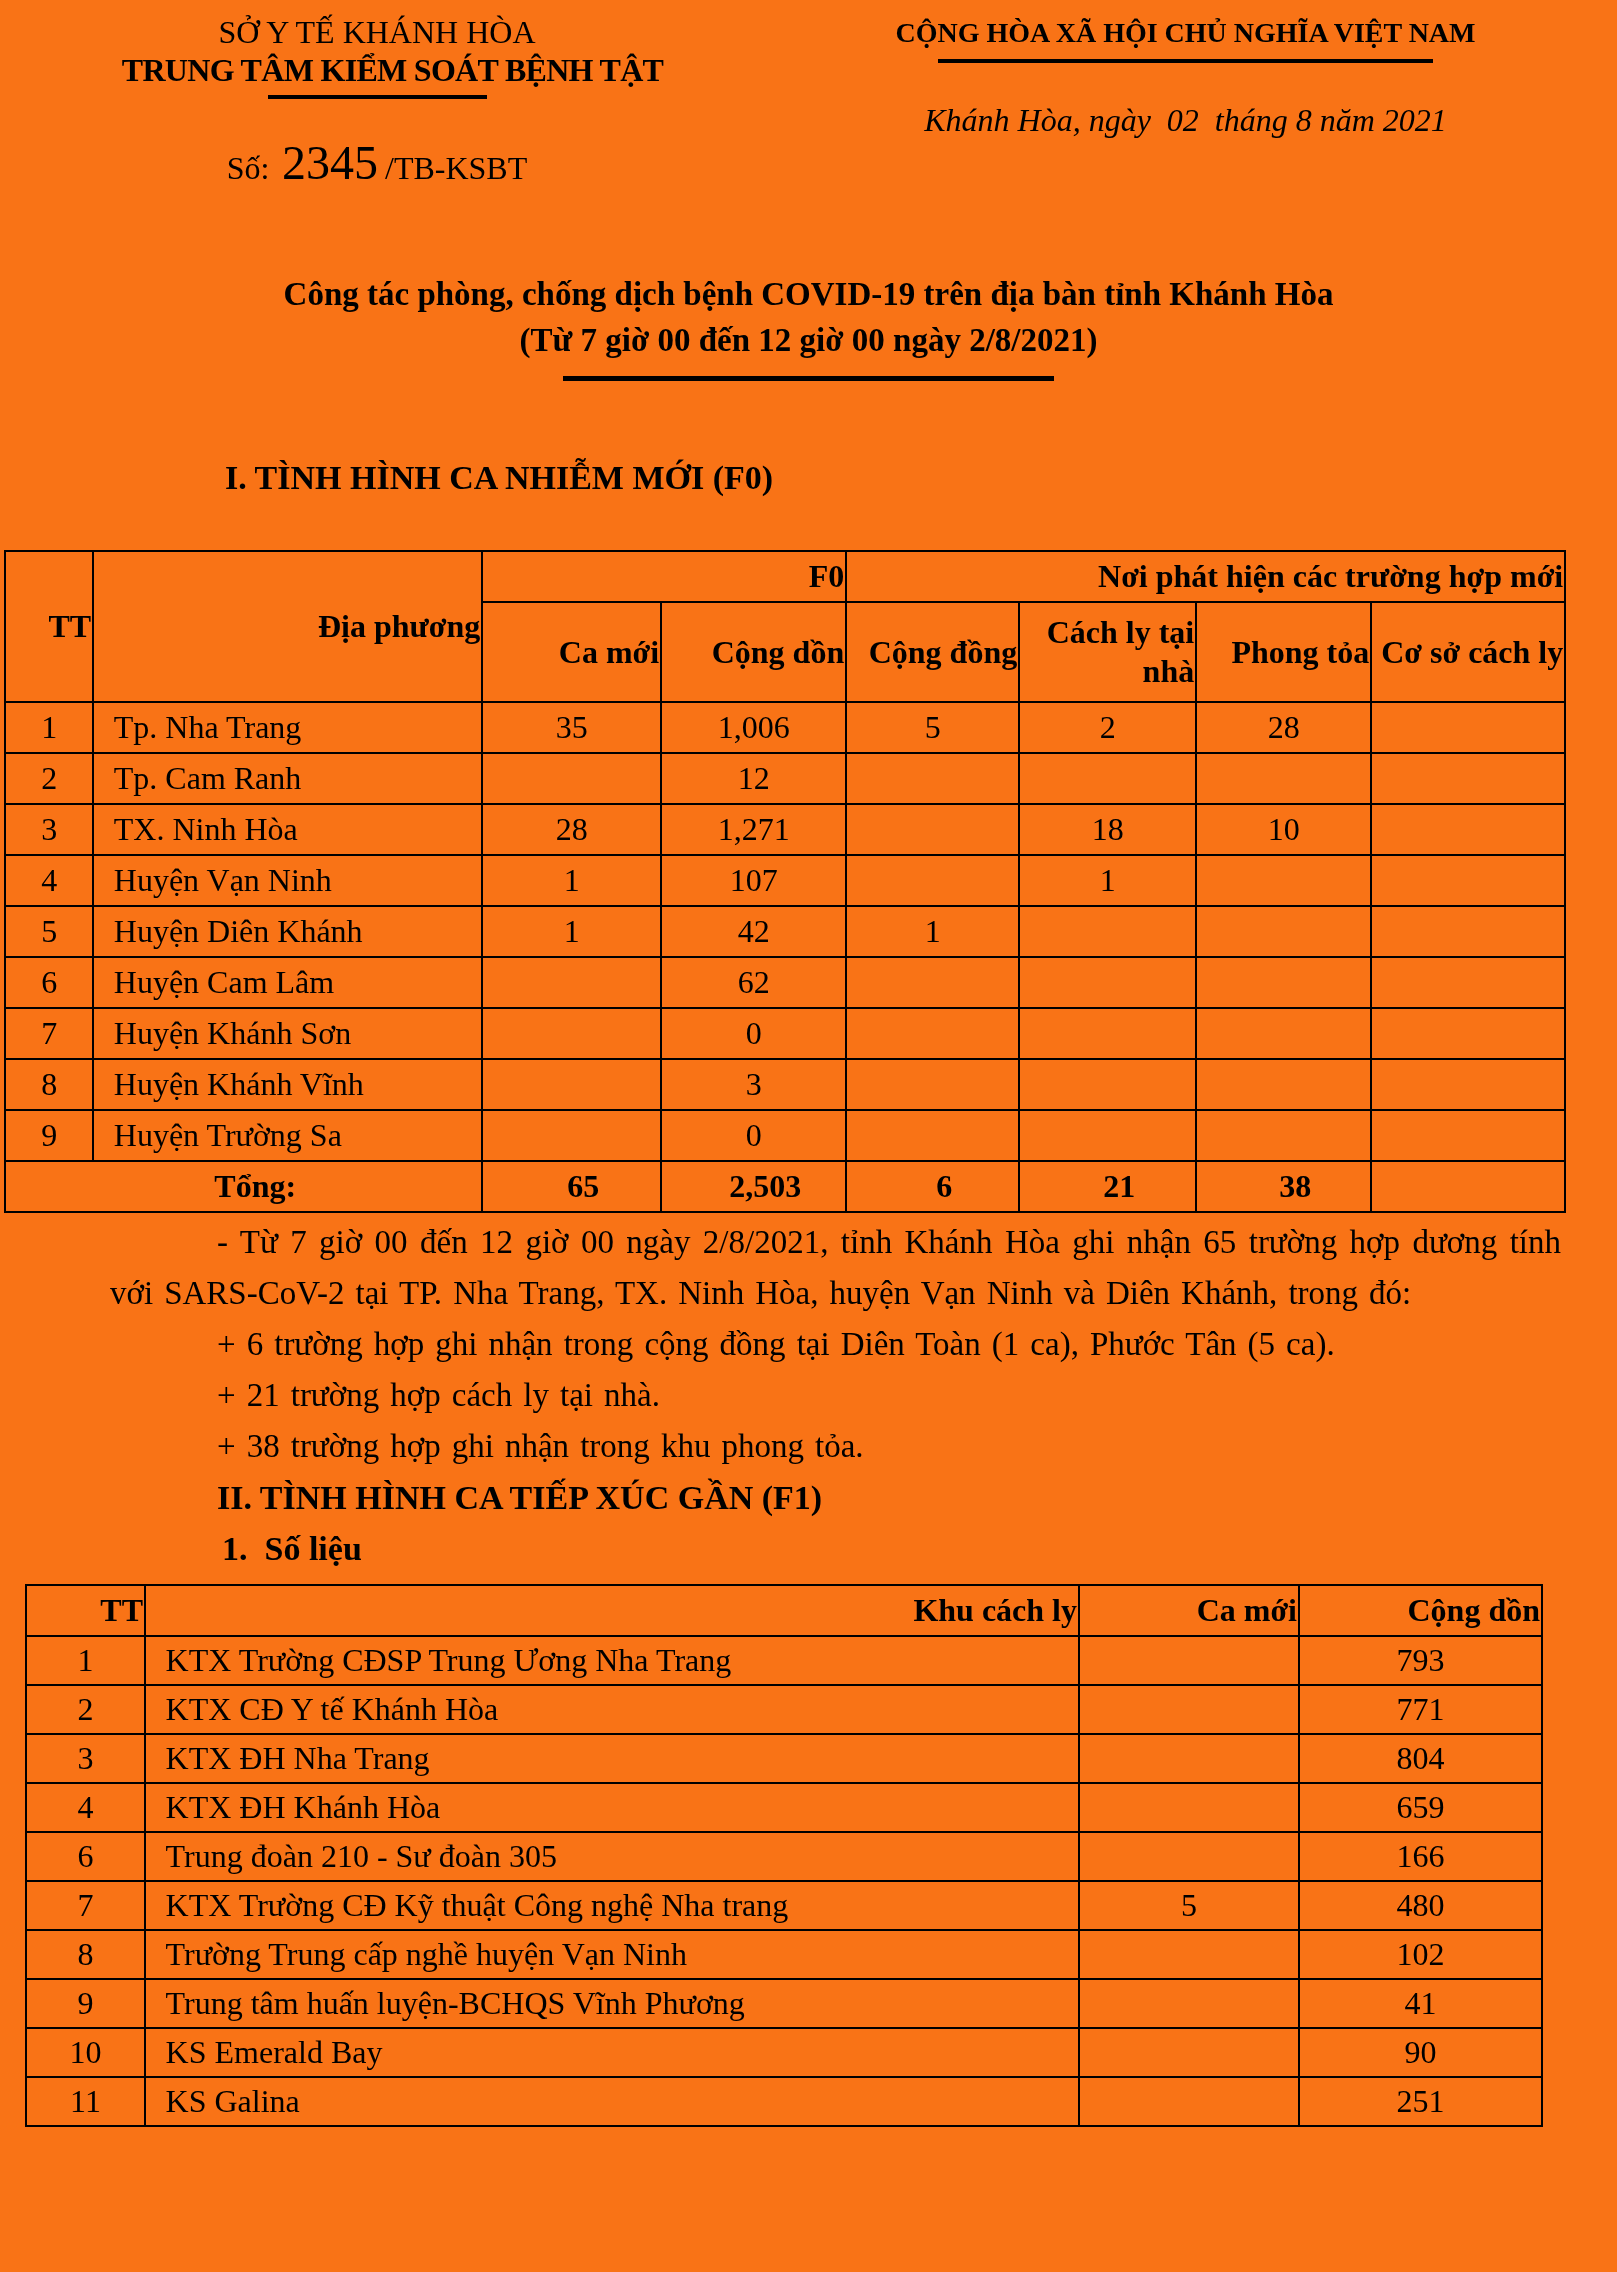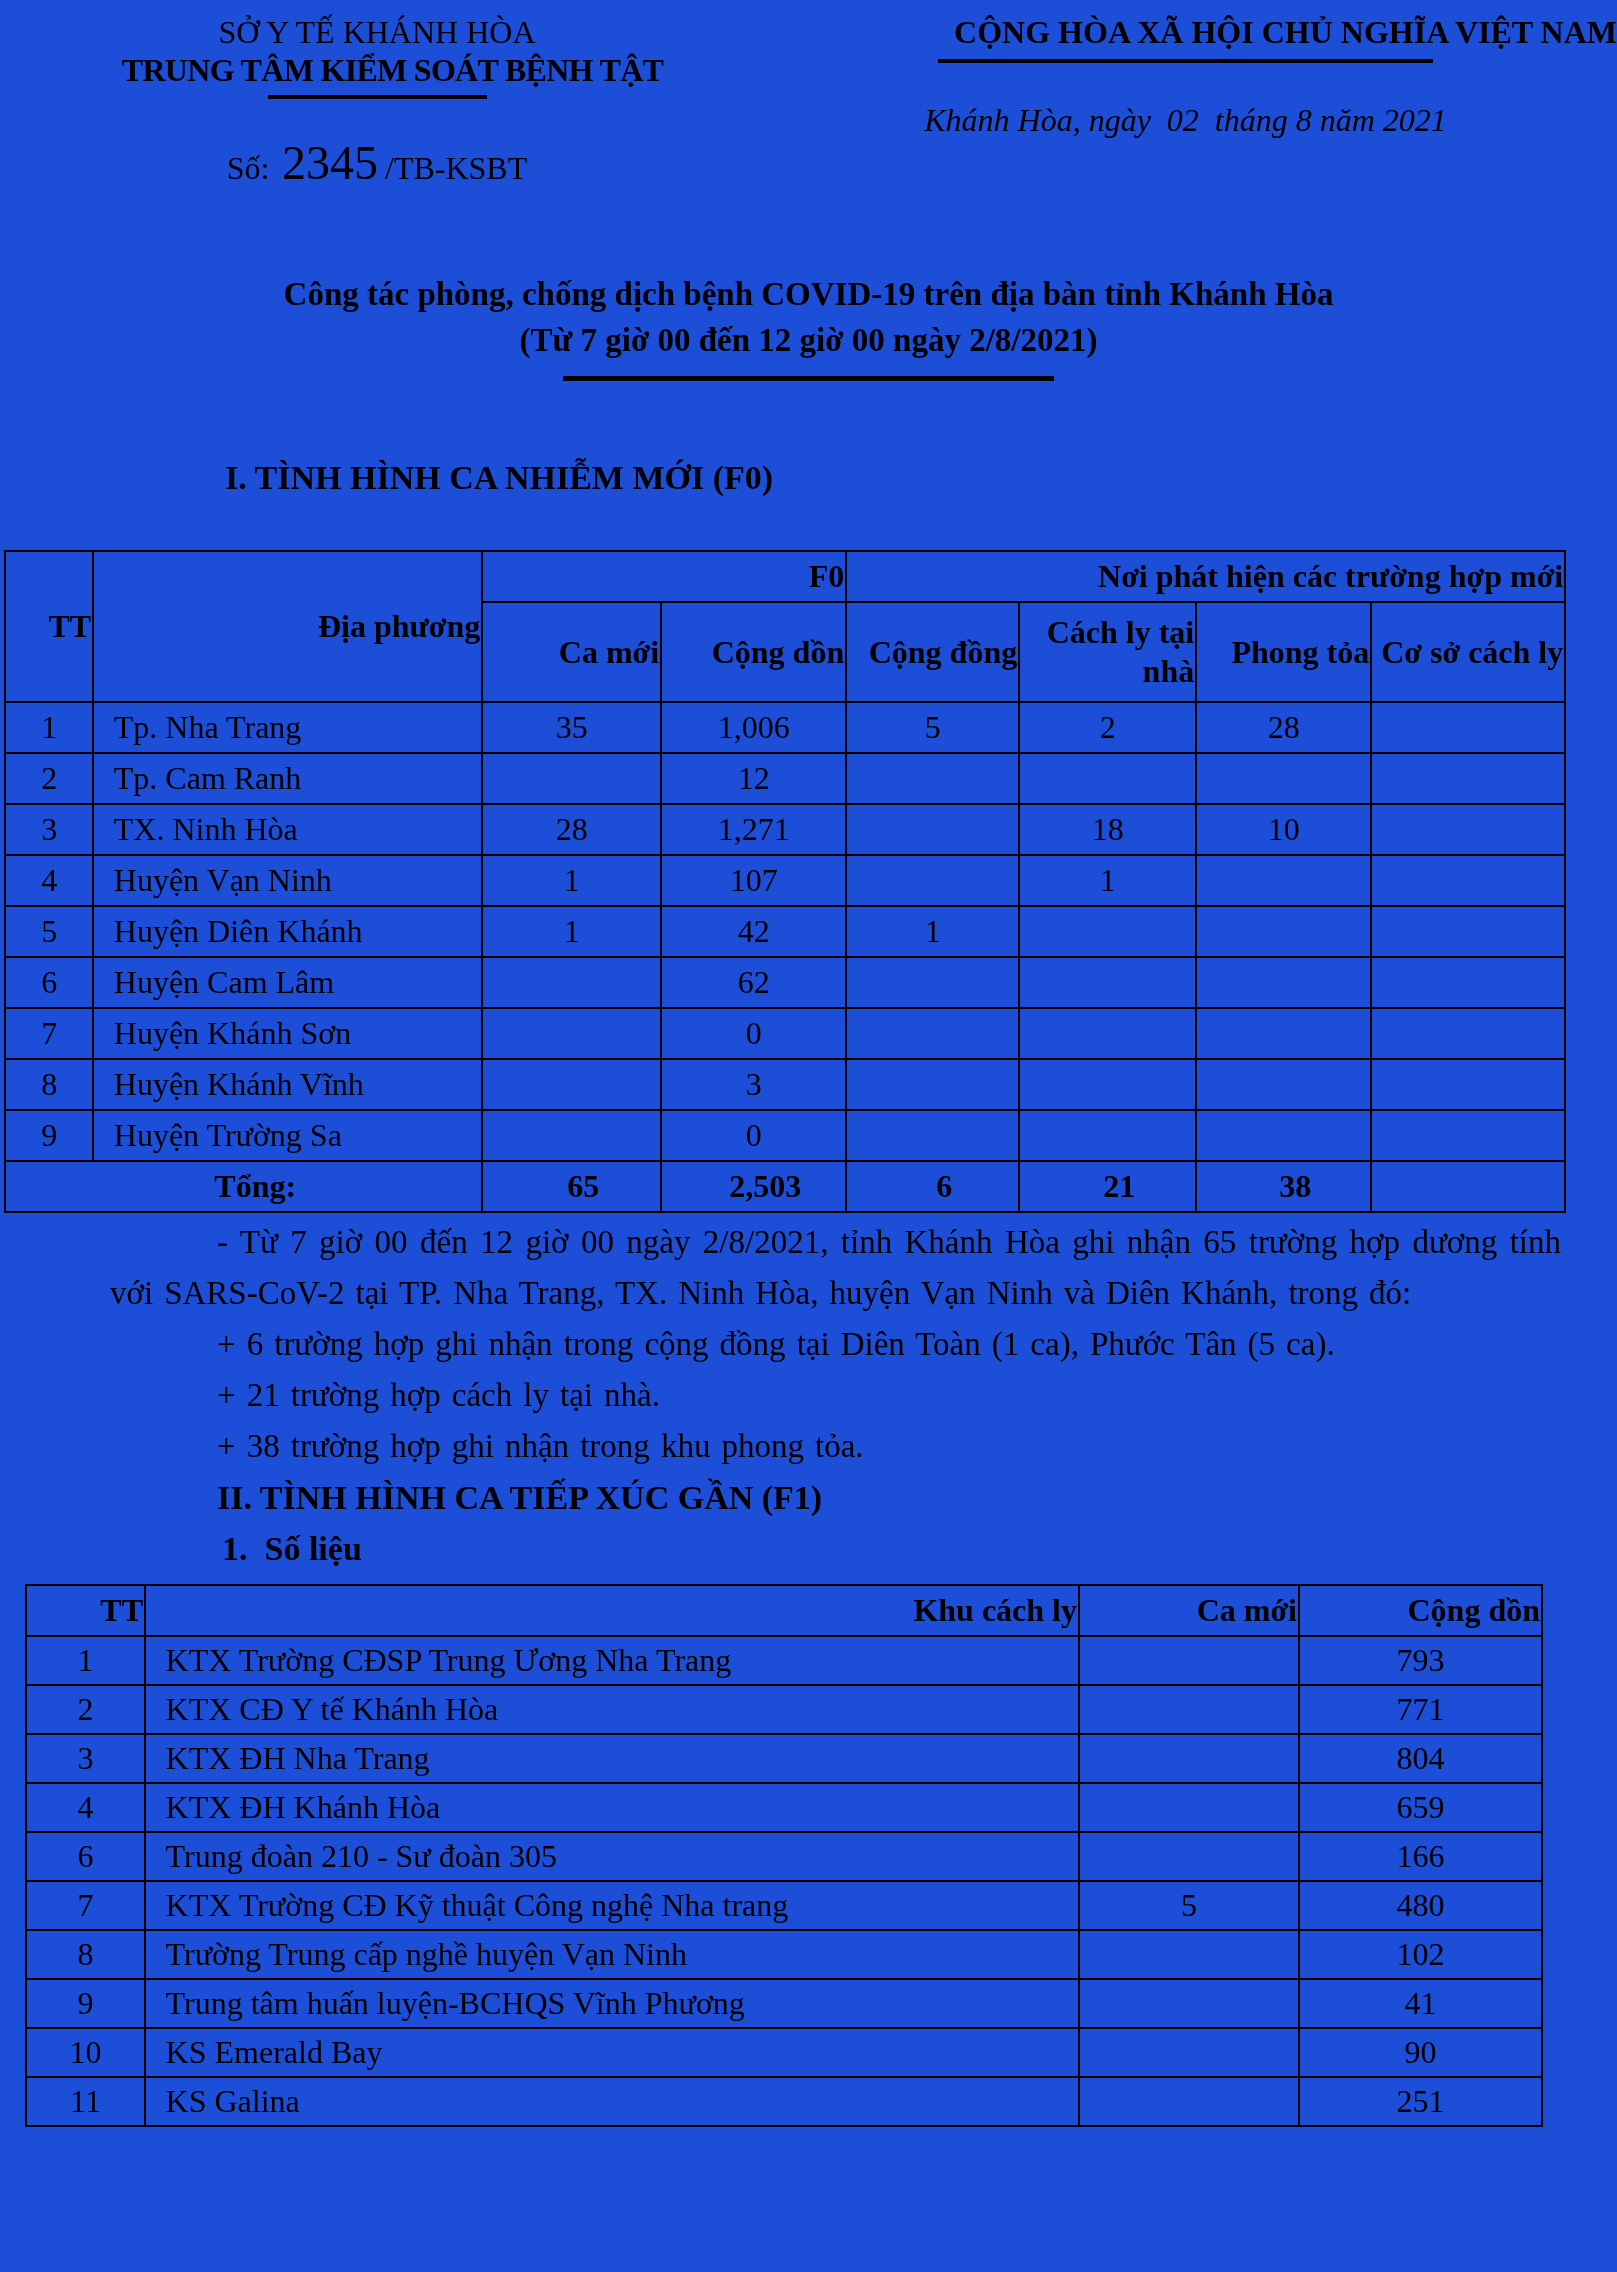--- a/index.html
+++ b/index.html
@@ -1,32 +1,32 @@
 <!DOCTYPE html>
 <html style="font-size:11.2px"><head>
 <meta charset="utf-8">
 <style>
   html,body{margin:0;padding:0;background:#ffffff;}
   body{
     width:1617px;height:2273px;overflow:hidden;
     color:#000;
     font-family:"Liberation Serif","DejaVu Serif",serif;
   }
-  .page{position:relative;width:1617px;height:2273px;background:#1d4ed8;}
+  .page{position:relative;width:1617px;height:2273px;background:#f97316;}
 
   
   .doc-header{display:flex;padding-top:12.6px;}
   .hdr-left{width:754px;text-align:center;}
   .hdr-right{width:863px;text-align:center;}
   .org-line1{font-size:32px;line-height:38px;}
   .org-line2{font-size:32px;font-weight:bold;line-height:39px;letter-spacing:-0.7px;padding-left:31px;}
   .rule-left{width:219px;height:3.5px;background:#000;margin:5.6px auto 0;}
   .so-line{margin-top:36px;font-size:32px;white-space:nowrap;}
   .so-number{font-size:48px;margin:0 7px 0 12.6px;}
-  .nat-line1{font-size:32px;font-weight:bold;line-height:39px;text-align:right;}
+  .nat-line1{font-size:28px;font-weight:bold;line-height:39px;}
   .nat-line2{font-size:35px;font-weight:bold;line-height:42px;margin-top:2.8px;}
   .rule-right{width:495px;height:4.2px;background:#000;margin:7px auto 0;}
   .date-line{margin-top:39px;font-size:32px;font-style:italic;}
 
   
   .title-block{text-align:center;margin-top:83px;}
   .title-line1{font-size:36px;font-weight:bold;line-height:44px;}
   .title-line2{font-size:33px;font-weight:bold;line-height:42px;margin-top:7px;}
   .title-line3{font-size:33px;font-weight:bold;line-height:42px;margin-top:4.2px;}
   .title-rule{width:491px;height:4.9px;background:#000;margin:15.4px auto 0;}

